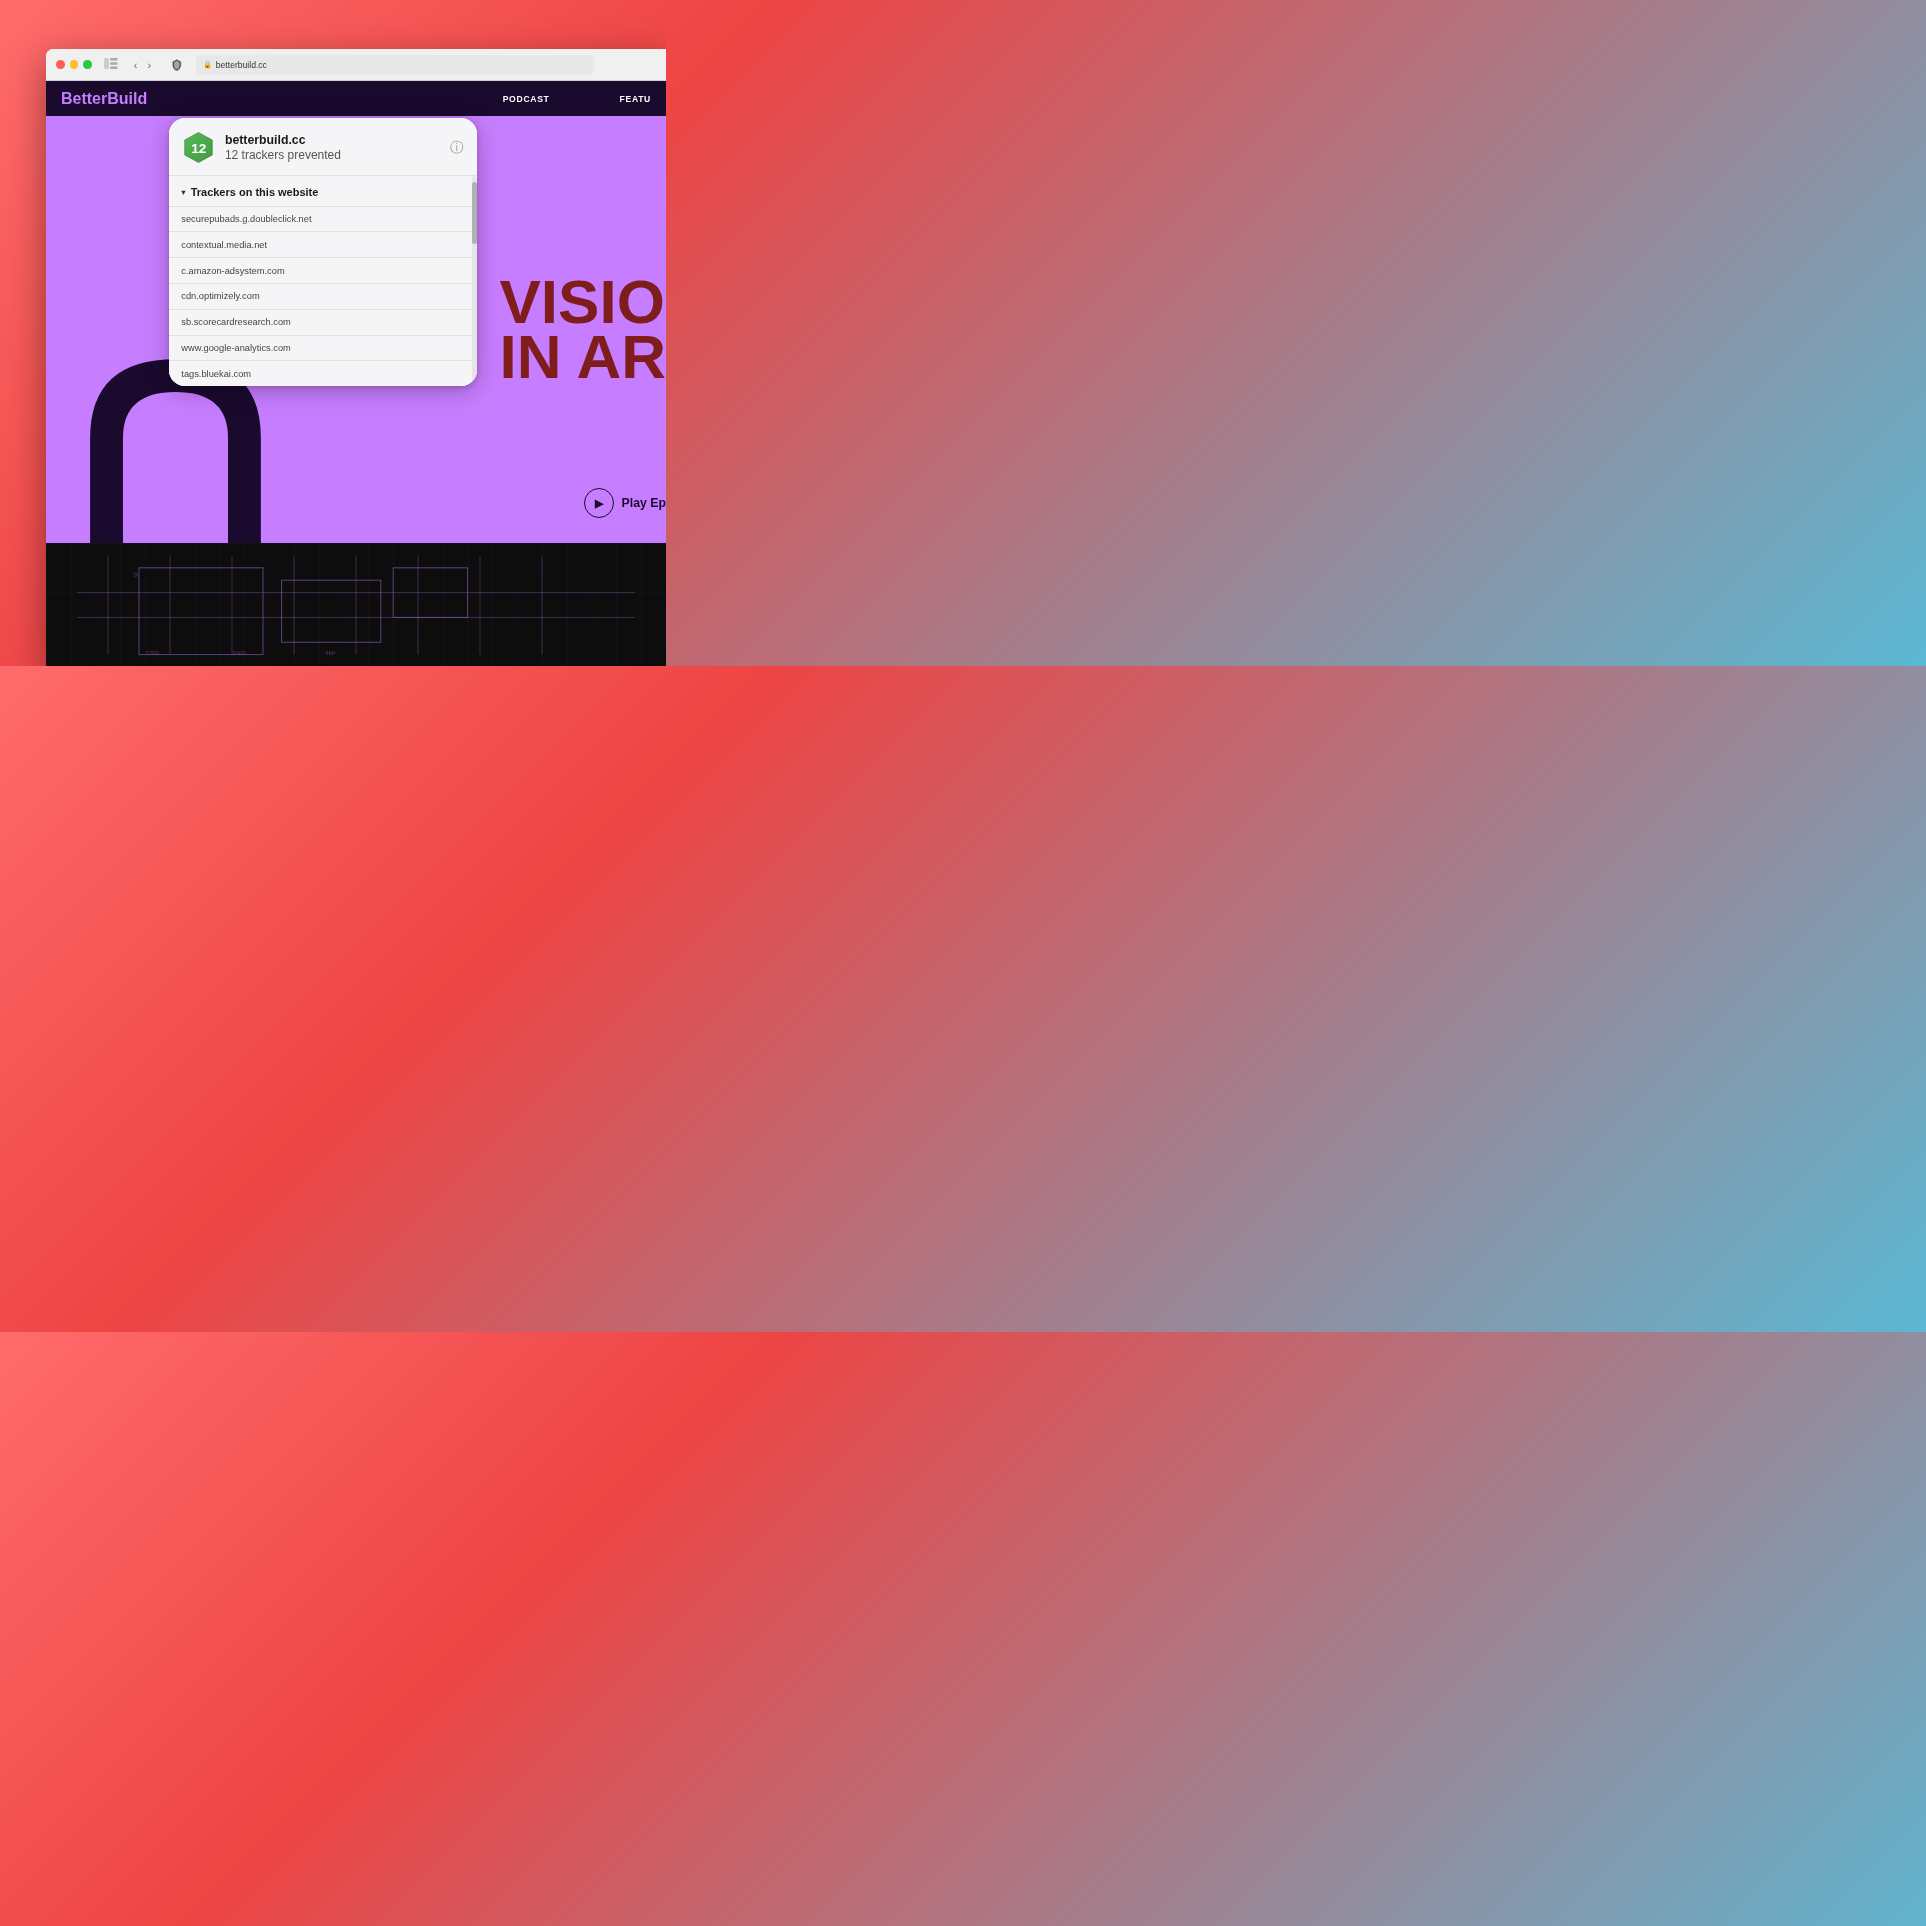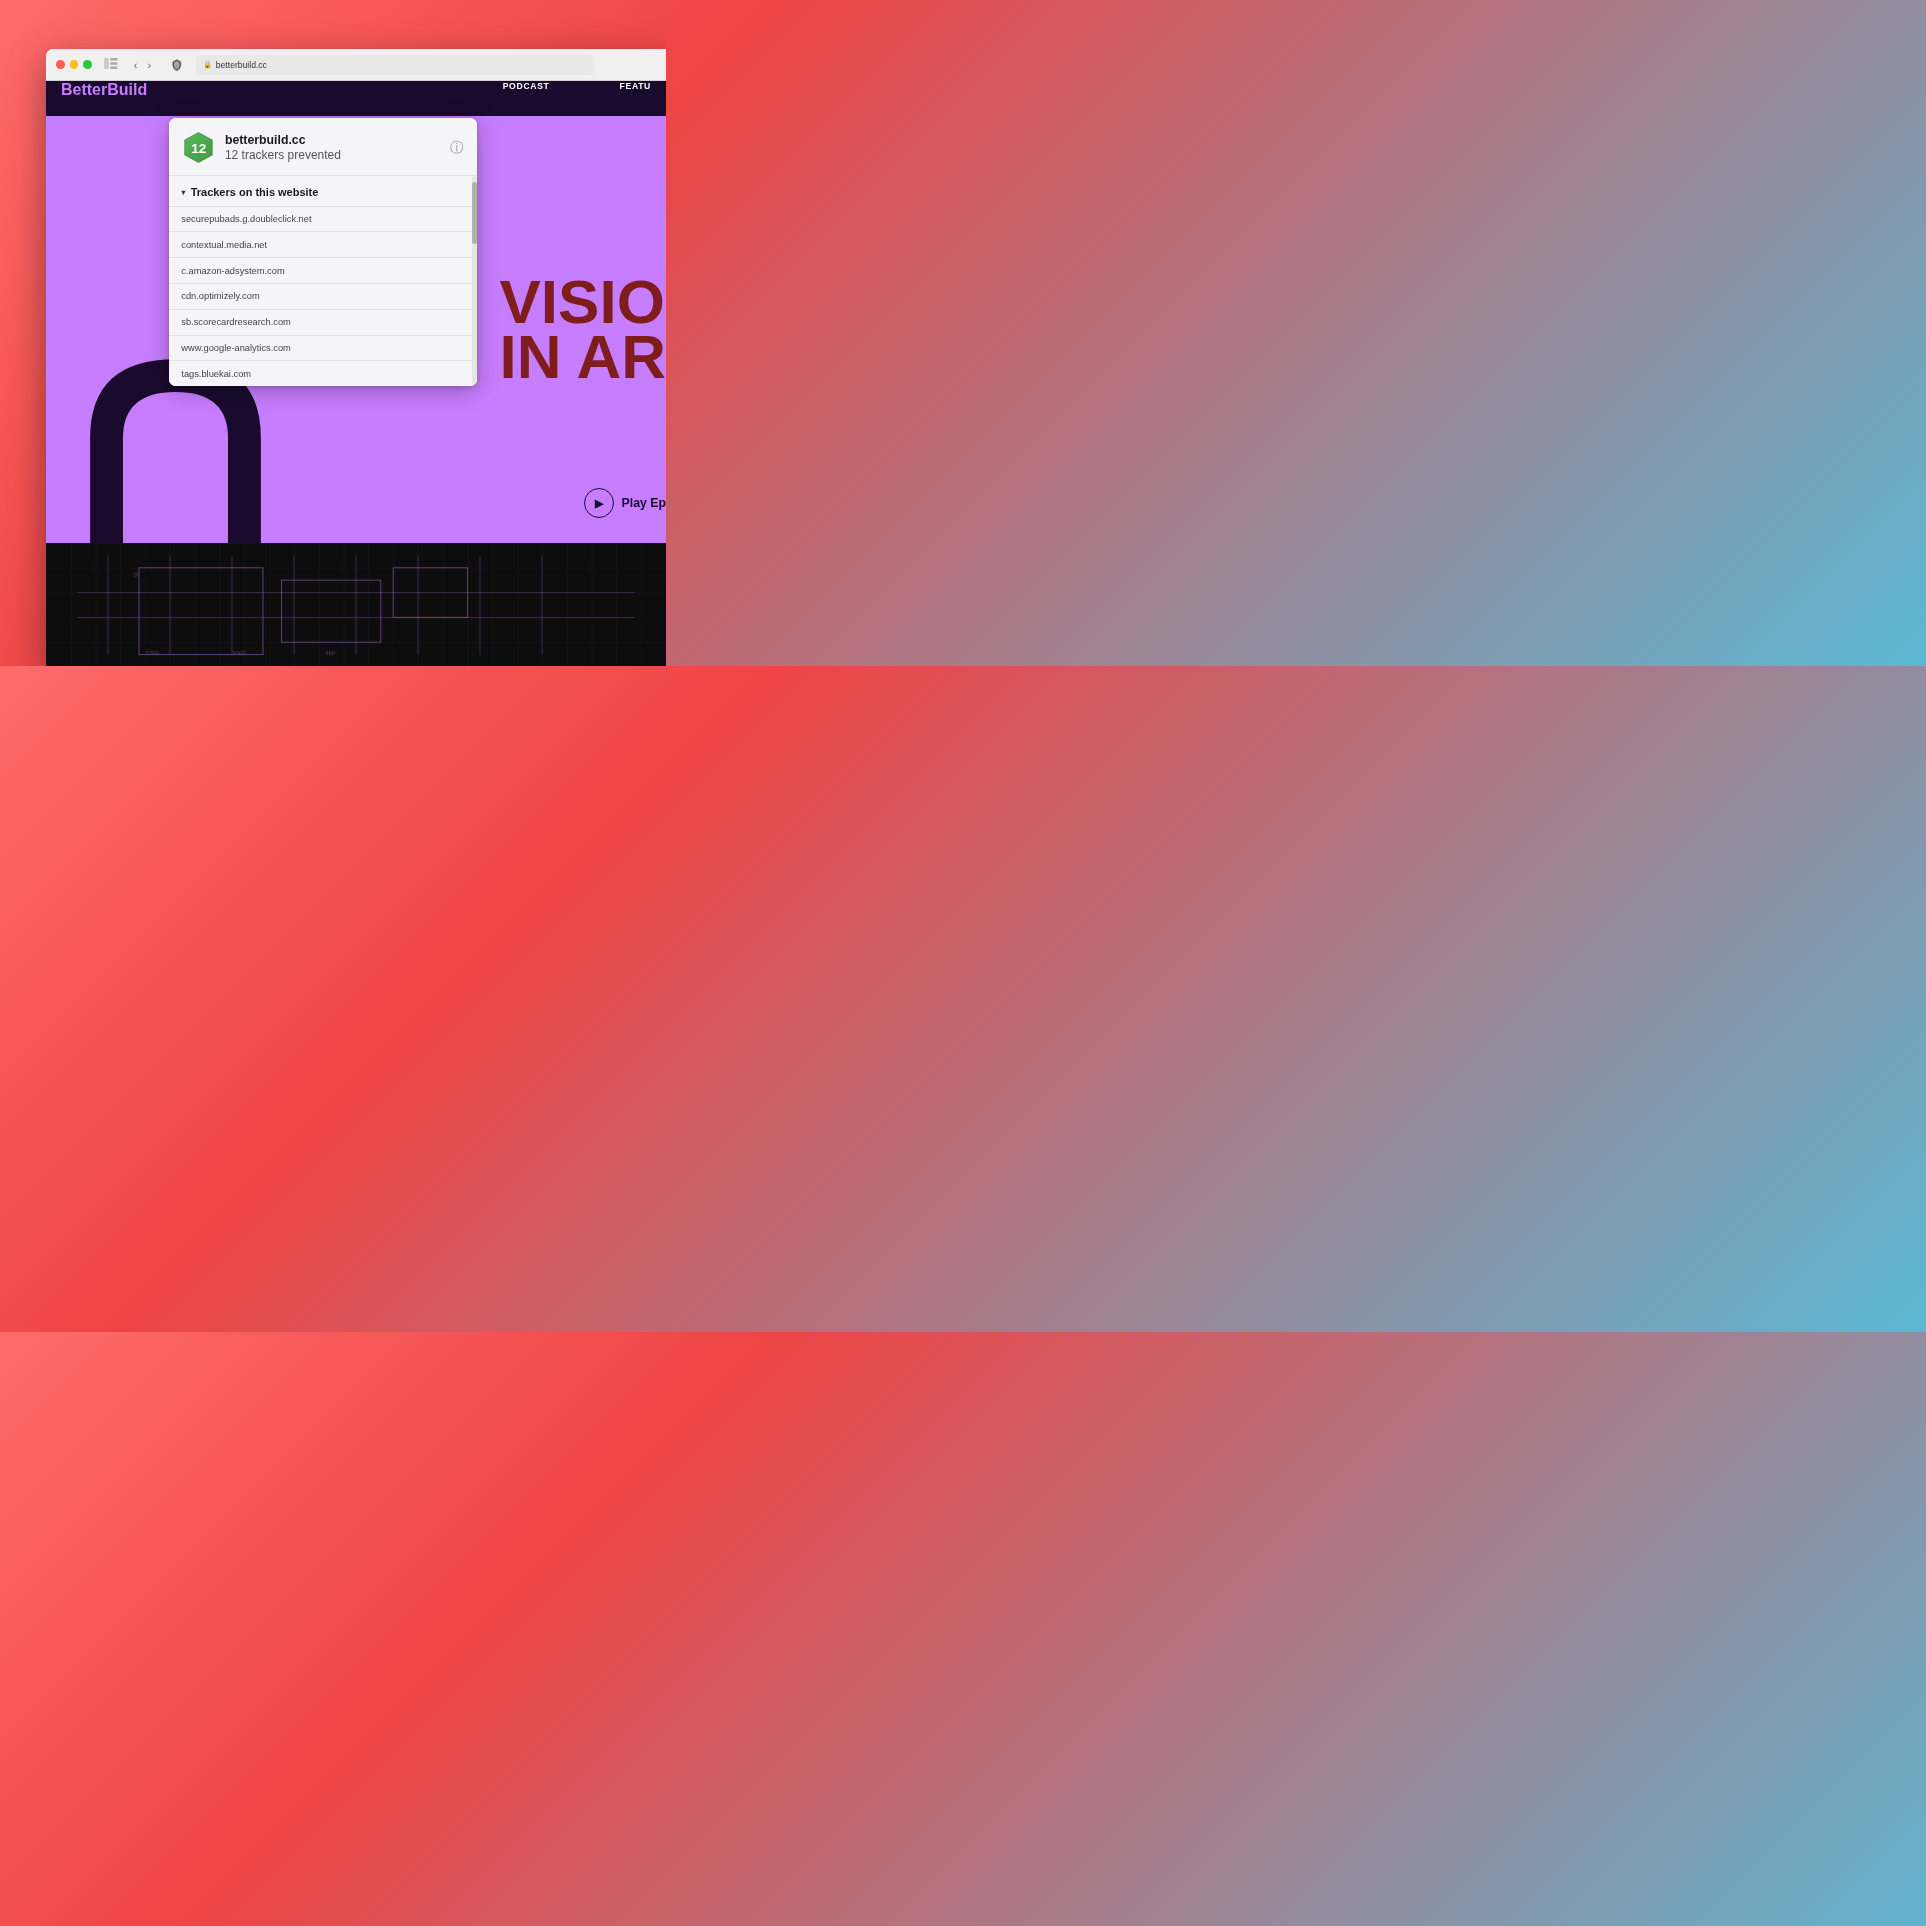--- a/index.html
+++ b/index.html
@@ -127,20 +127,21 @@
       bottom: 0;
       background: #c77dff;
       overflow: hidden;
     }
 
     
     .website-nav {
       background: #1a0a2e;
       height: 35px;
       display: flex;
+      align-items: center;
       padding: 0 15px;
       gap: 25px;
     }
 
     .website-logo {
       color: white;
       font-size: 16px;
       font-weight: 700;
     }
 
@@ -229,21 +230,21 @@
       opacity: 0.6;
     }
 
     
     .popup-panel {
       position: absolute;
       top: 37px;
       left: 123px;
       width: 308px;
       background: #f5f5f7;
-      border-radius: 7px;
+      border-radius: 16px;
       box-shadow: 0 5px 25px rgba(0,0,0,0.25), 0 1.2px 5px rgba(0,0,0,0.15);
       overflow: hidden;
       z-index: 100;
     }
 
     
     .popup-header {
       padding: 12.3px 12.3px 10px 12.3px;
       display: flex;
       align-items: center;

